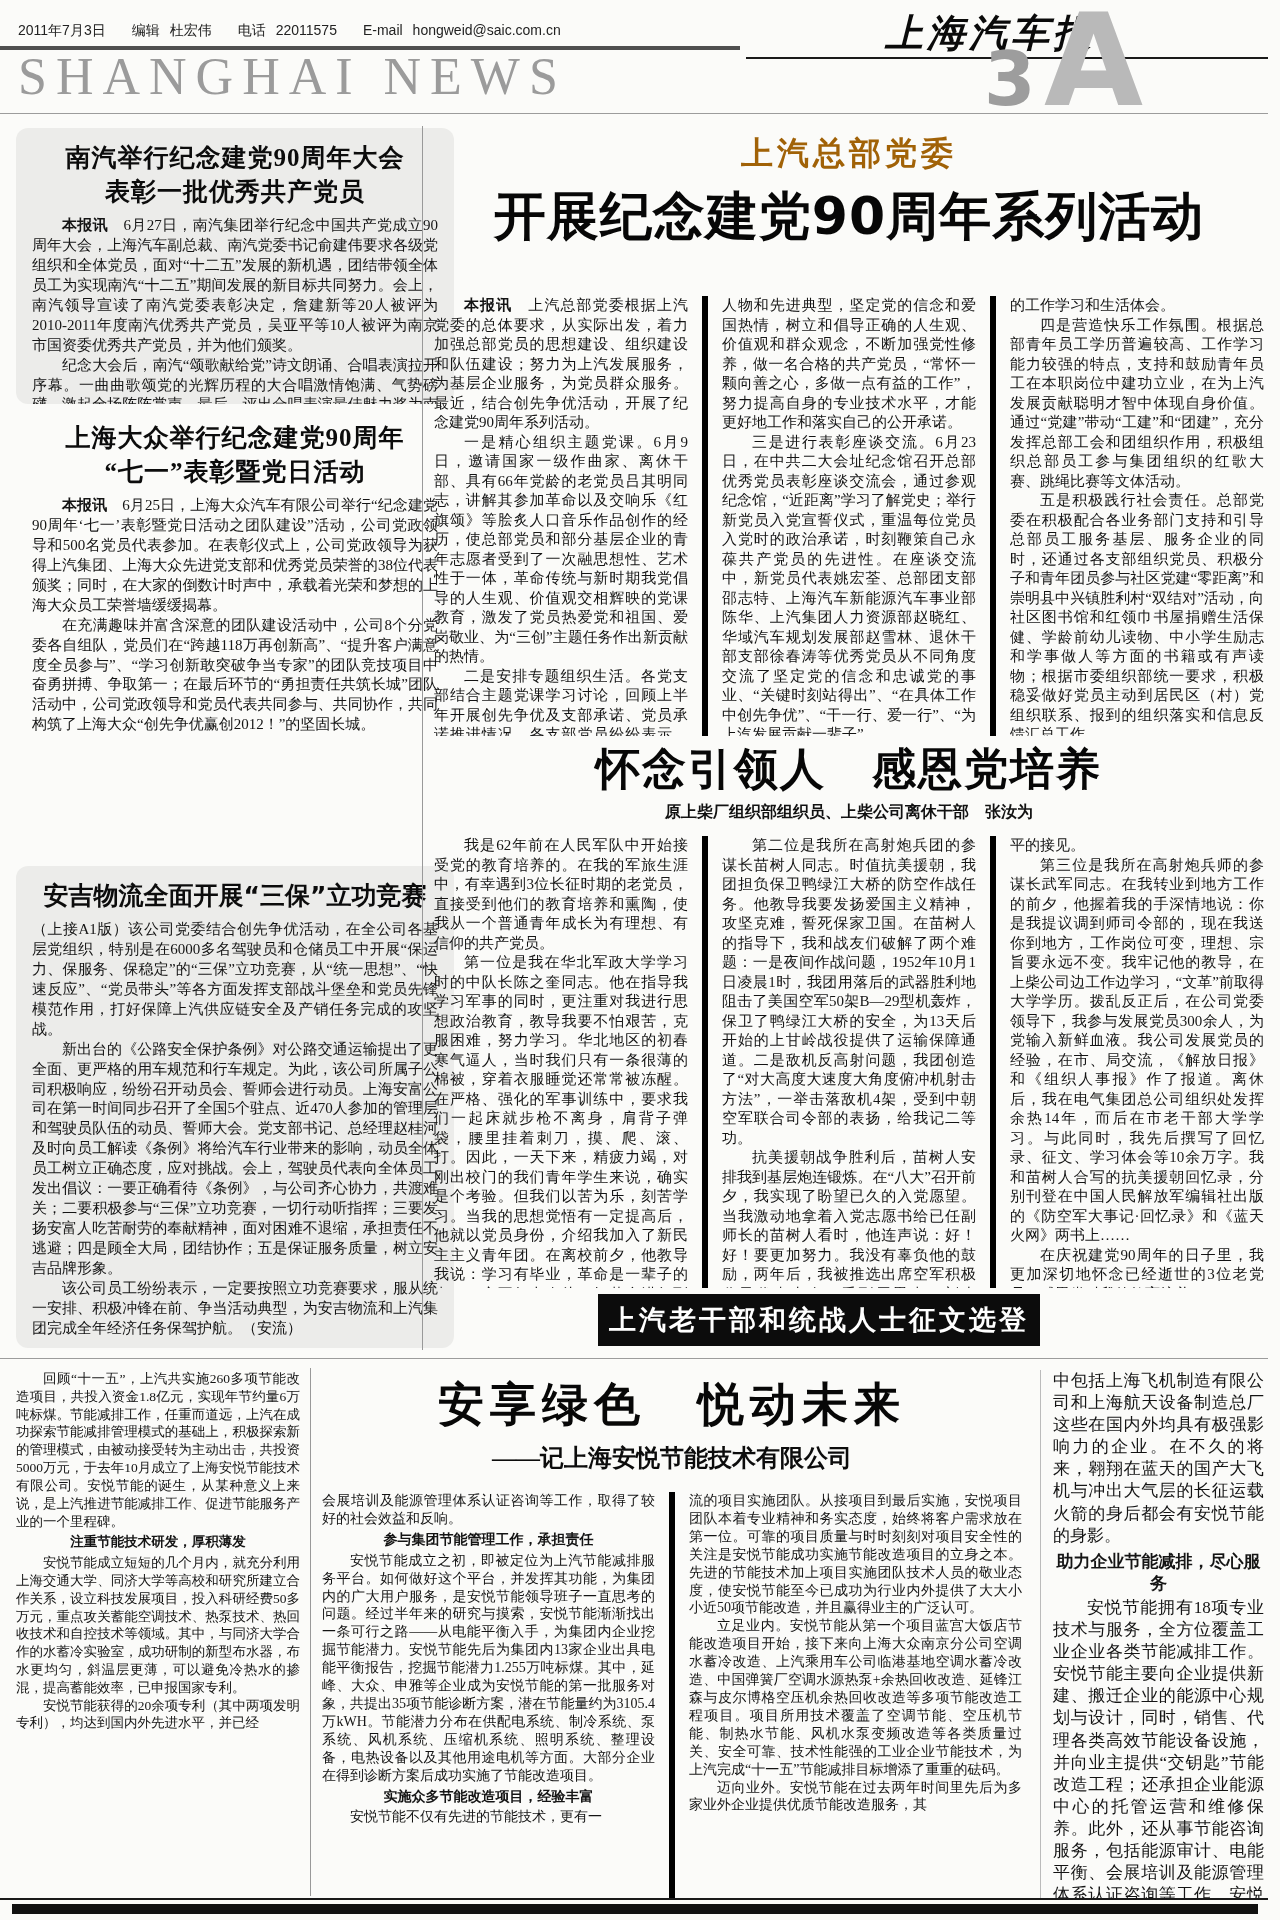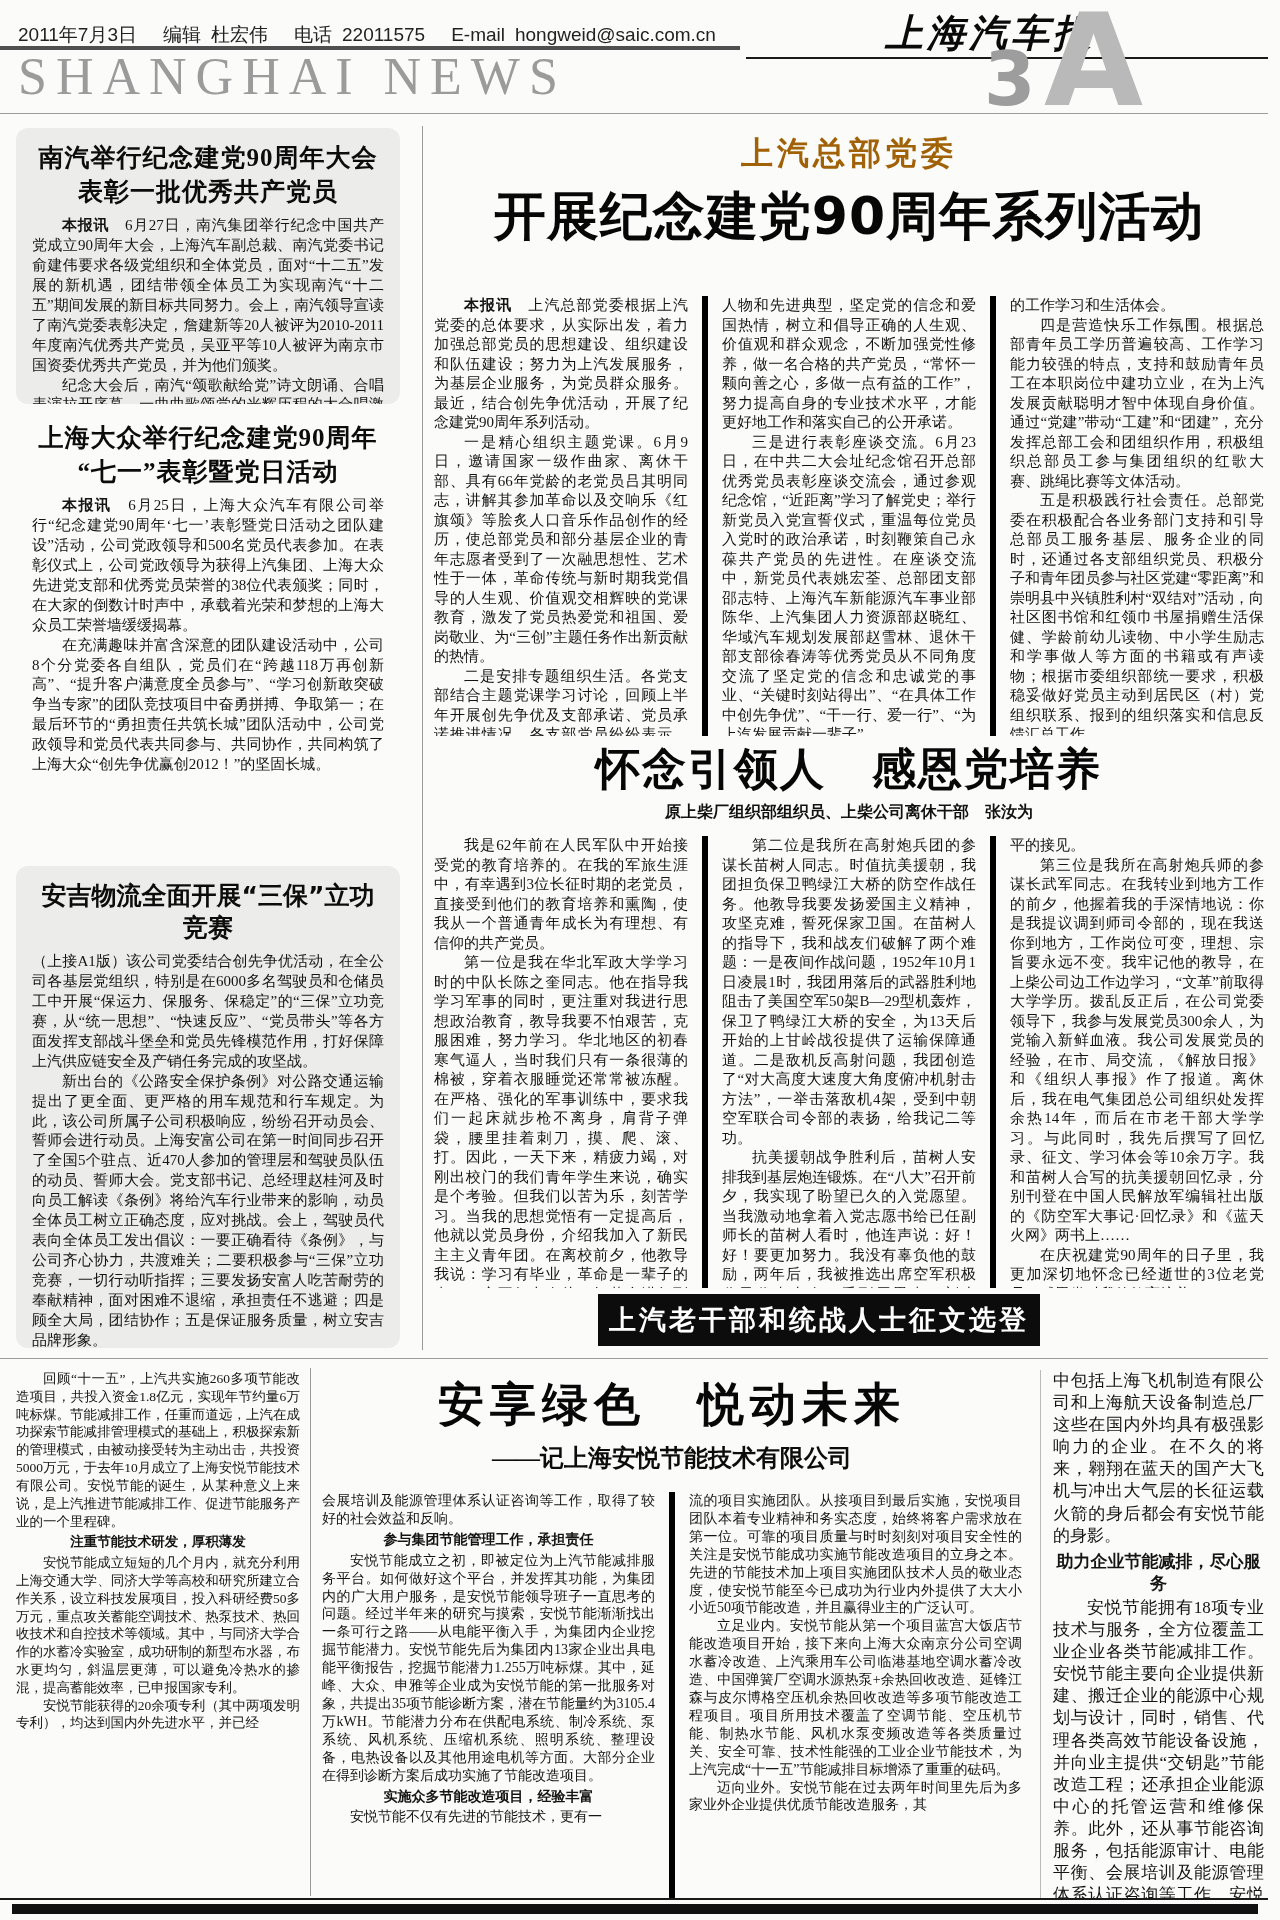--- a/index.html
+++ b/index.html
@@ -4,31 +4,31 @@
 <style>
   html,body{margin:0;padding:0;background:#888;}
   .page{position:relative;width:1280px;height:1920px;margin:0 auto;background:#fbfbf9;color:#141414;
         font-family:"Liberation Serif","DejaVu Serif",serif;overflow:hidden;}
   .abs{position:absolute;}
   .sans{font-family:"DejaVu Sans","Liberation Sans",sans-serif;}
   .rule{position:absolute;background:#1a1a1a;}
   .gray-rule{position:absolute;background:#4f4f4f;}
   .thin-rule{position:absolute;background:#9c9c9c;}
   
-  .topbar{top:22px;left:18px;width:700px;font-size:19px;color:#222;white-space:nowrap;
+  .topbar{top:22px;left:18px;width:700px;font-size:14px;color:#222;white-space:nowrap;
           font-family:"Liberation Sans","DejaVu Sans",sans-serif;}
   .topbar span{margin-right:26px;}
   .masthead-logo{top:8px;left:790px;width:400px;text-align:center;font-size:38px;font-weight:bold;
           font-style:italic;letter-spacing:4px;color:#0a0a0a;font-family:"DejaVu Serif",serif;}
   .section-en{top:50px;left:18px;font-size:52px;color:#9b9b9b;letter-spacing:9px;line-height:1.05;}
   .section-cn{top:56px;left:752px;font-size:52px;font-weight:bold;color:#aaaaaa;letter-spacing:6px;line-height:1.0;}
   .page-num{top:42px;left:984px;font-size:74px;font-weight:bold;color:#9d9d9d;line-height:1.0;}
   .page-letter{top:2px;left:1044px;font-size:128px;font-weight:bold;color:#b9b9b9;line-height:0.92;}
   
-  .lbox{left:16px;width:384px;box-sizing:border-box;padding:12px 16px 10px 16px;overflow:hidden;border-radius:12px;}
+  .lbox{left:16px;width:438px;box-sizing:border-box;padding:12px 16px 10px 16px;overflow:hidden;border-radius:12px;}
   .lbox.gray{background:#ececea;}
   .lhead{text-align:center;font-weight:bold;color:#0c0c0c;line-height:1.28;margin:2px 0 8px 0;}
   .lhead.serif{font-size:25px;letter-spacing:1px;}
   .lhead.sansline{font-family:"DejaVu Sans","Liberation Sans",sans-serif;font-size:25px;letter-spacing:0px;}
   .lbody{font-size:15px;line-height:1.33;}
   .para{margin:0;text-align:justify;text-indent:2em;}
   .para.cont{text-indent:0;}
   .para.sub{text-indent:0;text-align:center;font-weight:bold;font-family:"DejaVu Sans","Liberation Sans",sans-serif;margin:3px 0;}
   .para.lead b{font-family:"DejaVu Sans","Liberation Sans",sans-serif;}
   .vdiv{position:absolute;width:1px;background:#999;}

